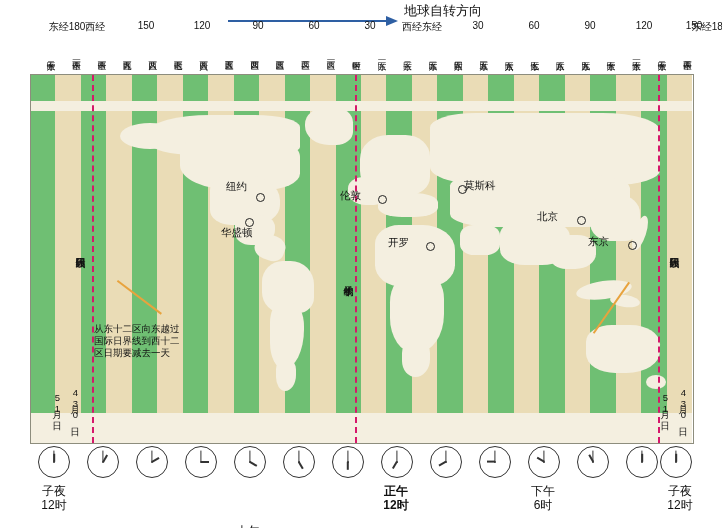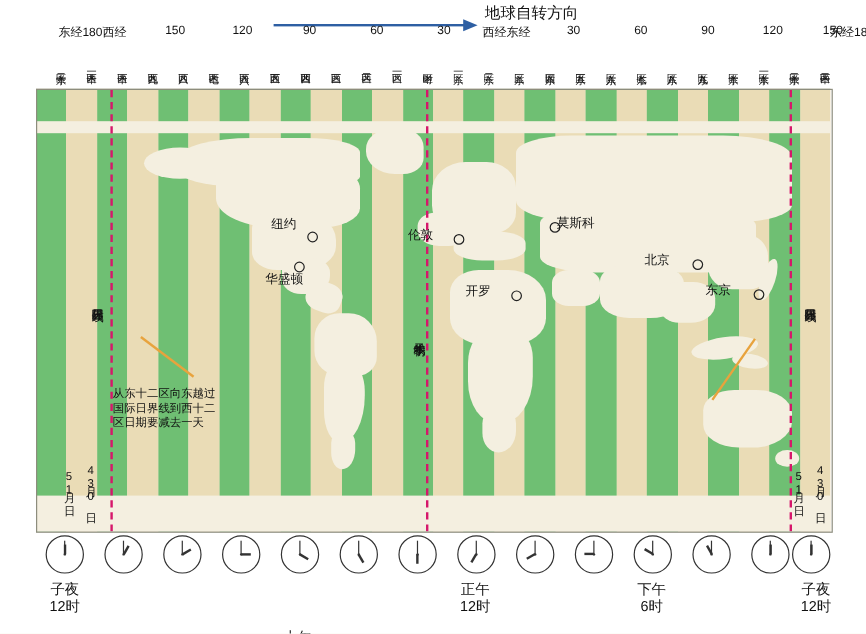--- a/index.html
+++ b/index.html
@@ -292,20 +292,20 @@
         <div class="h" style="transform: rotate(-90deg);"></div>
         <div class="m" style="transform: rotate(-90deg);"></div>
         <div class="pin"></div>
       </div>
     </div>
   <div id="timelabs">
       <div class="timelab" style="left: 54px; top: 484px; white-space: pre-line;">子夜
 12时</div>
       <div class="timelab" style="left: 248px; top: 484px; white-space: pre-line; margin-top: 40px;">上午
 6时</div>
-      <div class="timelab" style="left: 396px; top: 484px; white-space: pre-line;">正午
+      <div class="timelab" style="left: 396px; top: 484px; white-space: pre-line; font-weight: bold;">正午
 12时</div>
       <div class="timelab" style="left: 543px; top: 484px; white-space: pre-line;">下午
 6时</div>
       <div class="timelab" style="left: 680px; top: 484px; white-space: pre-line;">子夜
 12时</div>
     </div>
 </div>
 
 </body></html>

